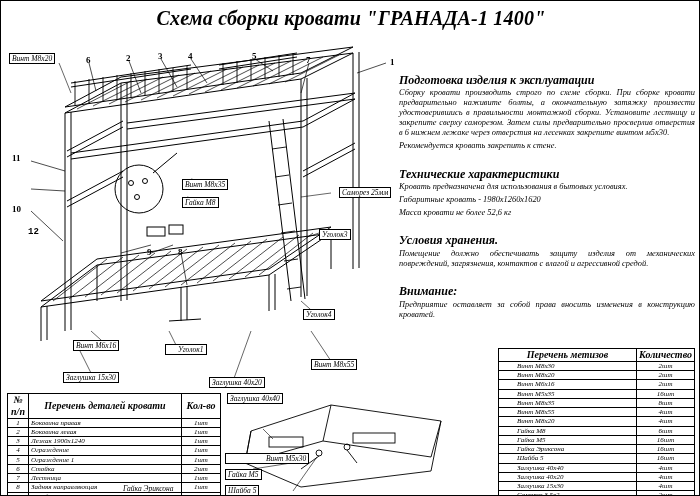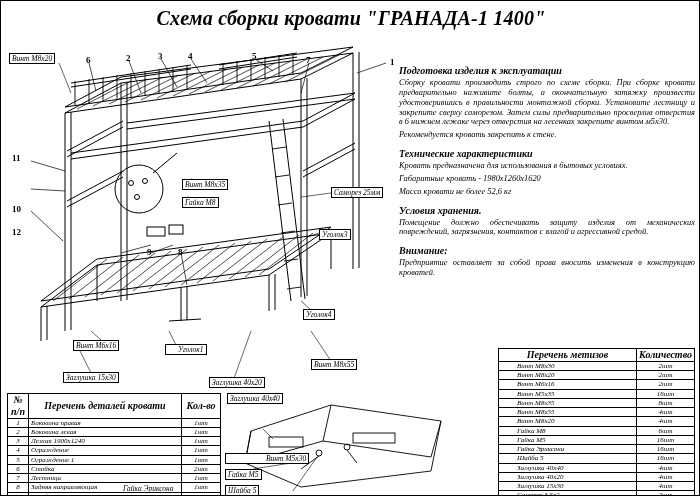--- a/index.html
+++ b/index.html
@@ -16,21 +16,21 @@
     position:absolute;left:0;top:6px;width:700px;text-align:center;
     font-size:20px;font-weight:bold;font-style:italic;
     font-family:"Liberation Serif", serif;letter-spacing:.2px;
   }
   
   .rtext{
     position:absolute;left:398px;top:56px;width:296px;
     font-size:8.4px;line-height:1.18;text-align:justify;
     font-style:italic;
   }
-  .rtext h4{margin:8px 0 1px 0;font-size:10px;font-weight:bold;font-style:italic;}
+  .rtext h4{margin:16px 0 1px 0;font-size:12px;font-weight:bold;font-style:italic;}
   .rtext p{margin:0 0 3px 0;}
   
   table{border-collapse:collapse;}
   .tbl td,.tbl th{border:1px solid #000;font-size:7px;padding:0 2px;line-height:1.18;font-style:italic;}
   .tbl th{font-weight:bold;text-align:center;font-size:10px;}
   
   #parts{position:absolute;left:6px;top:392px;width:214px;}
   #parts td.n{width:16px;text-align:center;}
   #parts td.q{width:34px;text-align:center;}
   
@@ -253,26 +253,26 @@
   <div class="numlbl" style="left:125px;top:52px;">2</div>
   <div class="numlbl" style="left:157px;top:50px;">3</div>
   <div class="numlbl" style="left:187px;top:50px;">4</div>
   <div class="numlbl" style="left:251px;top:50px;">5</div>
   <div class="numlbl" style="left:85px;top:54px;">6</div>
   <div class="numlbl" style="left:305px;top:54px;">7</div>
   <div class="numlbl" style="left:177px;top:246px;">8</div>
   <div class="numlbl" style="left:146px;top:246px;">9</div>
   <div class="numlbl" style="left:11px;top:203px;">10</div>
   <div class="numlbl" style="left:11px;top:152px;">11</div>
-  <div class="numlbl" style="left:11px;top:226px;">12</div>
+  <div class="numlbl" style="left:27px;top:226px;font-family:Liberation Mono, monospace;">12</div>
 
   <div class="boxlbl" style="left:8px;top:52px;">Винт М8х20</div>
   <div class="boxlbl" style="left:181px;top:178px;">Винт М8х35</div>
   <div class="boxlbl" style="left:181px;top:196px;">Гайка М8</div>
-  <div class="boxlbl" style="left:330px;top:186px;">Саморез 25мм</div>
+  <div class="boxlbl" style="left:338px;top:186px;">Саморез 25мм</div>
   <div class="boxlbl" style="left:318px;top:228px;">Уголок3</div>
   <div class="boxlbl" style="left:302px;top:308px;">Уголок4</div>
   <div class="boxlbl" style="left:72px;top:339px;">Винт М6х16</div>
   <div class="boxlbl" style="left:164px;top:343px;padding-left:12px;">Уголок1</div>
   <div class="boxlbl" style="left:310px;top:358px;">Винт М8х55</div>
   <div class="boxlbl" style="left:62px;top:371px;">Заглушка 15х30</div>
   <div class="boxlbl" style="left:208px;top:376px;">Заглушка 40х20</div>
   <div class="boxlbl" style="left:226px;top:392px;">Заглушка 40х40</div>
   <div class="boxlbl" style="left:224px;top:452px;padding-left:40px;">Винт М5х30</div>
   <div class="boxlbl" style="left:224px;top:468px;">Гайка М5</div>

